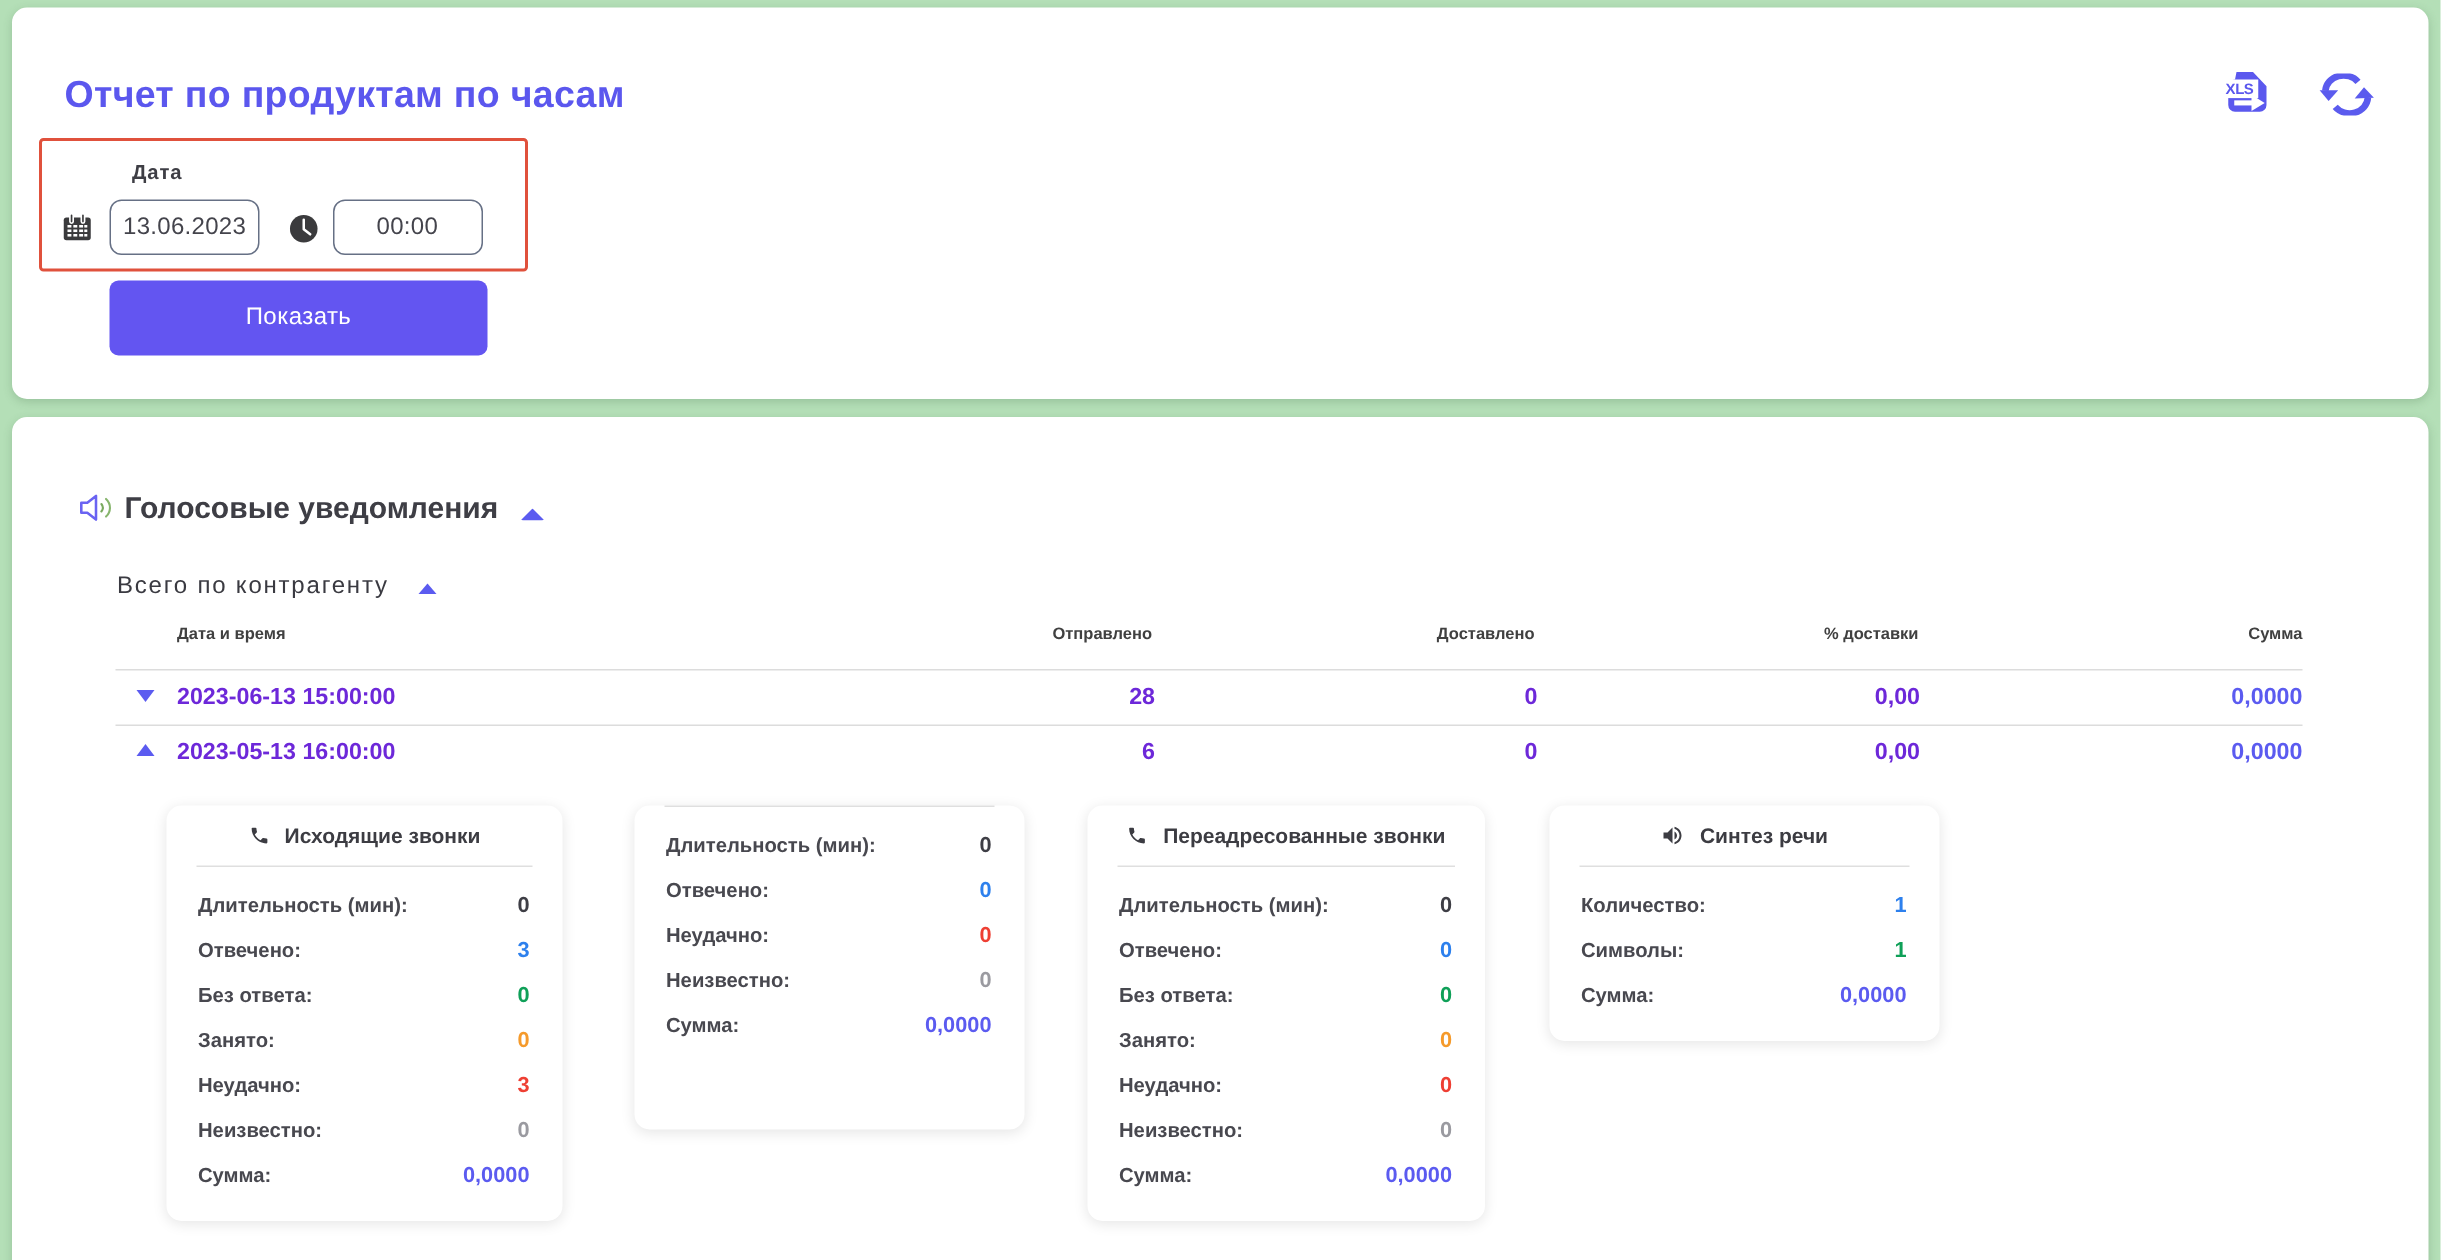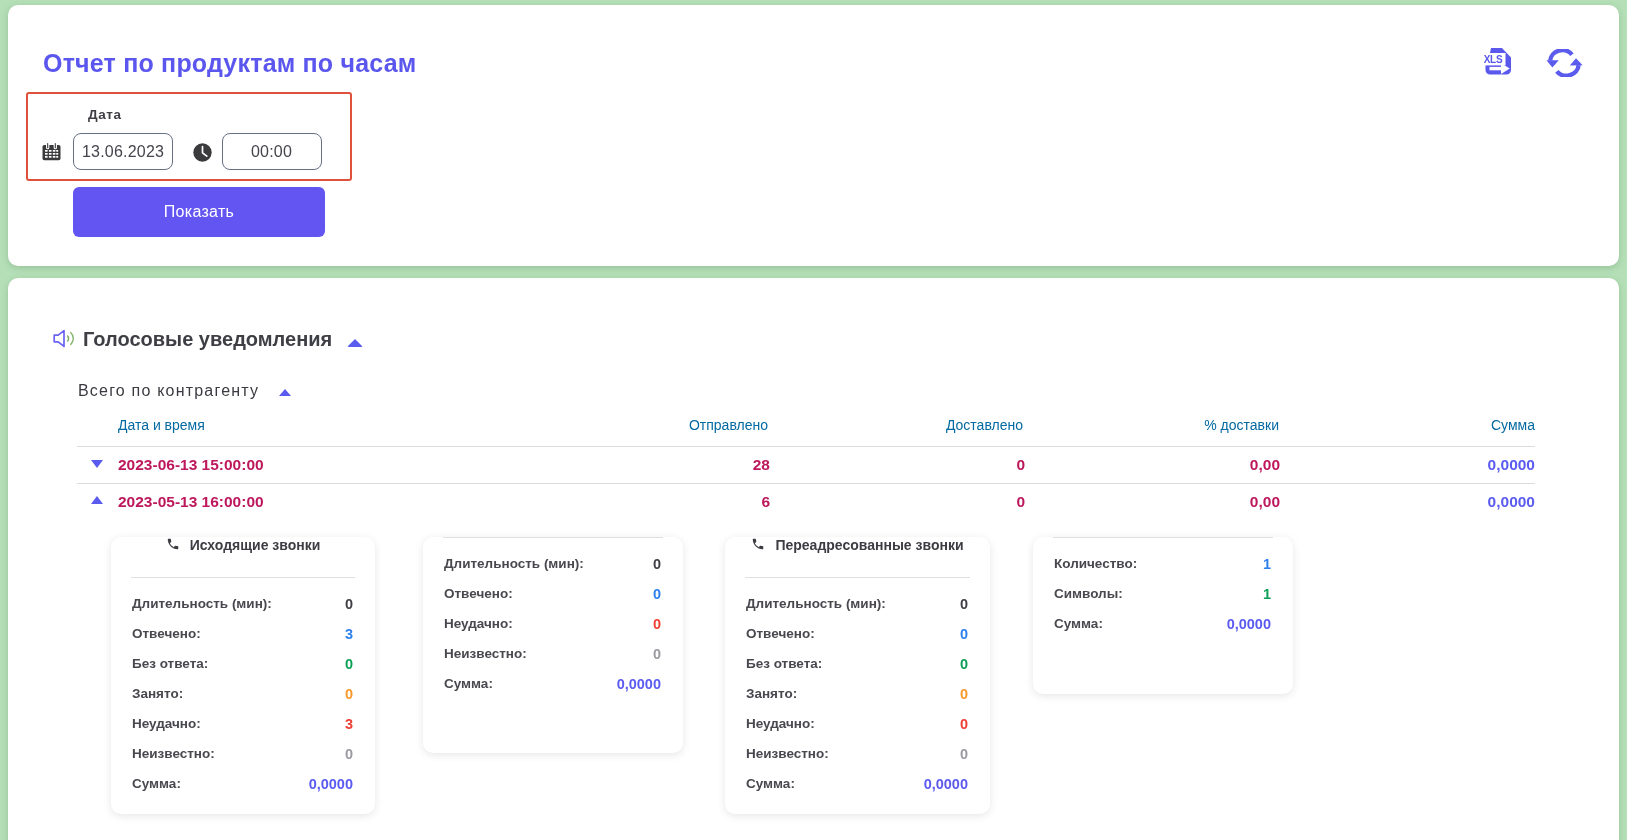--- a/index.html
+++ b/index.html
@@ -15,30 +15,30 @@
   .lbl-data { position:absolute; left:88px; top:107px; font-size:13.5px; font-weight:bold; color:#3e3e45; letter-spacing:0.6px; }
   .inp { position:absolute; height:37px; border:1px solid #667085; border-radius:8px; font-family:"Liberation Sans", sans-serif; font-size:16px; color:#44444c; background:#ffffff; padding-left:8px; letter-spacing:0.2px; }
   .inp-date { left:73px; top:133px; width:100px; }
   .inp-time { left:222px; top:133px; width:100px; padding-left:28px; }
   .btn { position:absolute; left:73px; top:187px; width:252px; height:50px; background:#6355f1; border:none; border-radius:6px; color:#fff; font-size:16px; font-family:"Liberation Sans", sans-serif; letter-spacing:0.3px; }
   .h2 { position:absolute; left:83px; top:328px; font-size:20px; font-weight:bold; color:#3e3e45; letter-spacing:0px; }
   .tri { width:0; height:0; position:absolute; }
   .tri-up-big { left:347px; top:339px; border-left:8px solid transparent; border-right:8px solid transparent; border-bottom:8px solid #5b5bf0; border-radius:2px; }
   .sub { position:absolute; left:78px; top:382px; font-size:16px; color:#3a3a41; letter-spacing:1.2px; }
   .tri-up-sm { left:279px; top:389px; border-left:6px solid transparent; border-right:6px solid transparent; border-bottom:7px solid #5b5bf0; }
-  .thead { position:absolute; top:141px; font-size:14px; font-weight:normal; color:#0369a1; }
-  .trow { position:absolute; font-size:15.5px; font-weight:bold; color:#be185d; }
+  .thead { position:absolute; top:141px; font-size:11px; font-weight:bold; color:#404040; }
+  .trow { position:absolute; font-size:15.5px; font-weight:bold; color:#6d28d9; }
   .num { text-align:right; }
   .hline { position:absolute; left:77px; width:1458px; height:1px; background:#dcdcdc; }
   .tri-down-r { border-left:6px solid transparent; border-right:6px solid transparent; border-top:8px solid #5b5bf0; }
   .tri-up-r { border-left:6px solid transparent; border-right:6px solid transparent; border-bottom:8px solid #5b5bf0; }
   .sum { color:#5b5bf0; }
 
   .scard { position:absolute; background:#fff; border-radius:10px; box-shadow:0 2px 9px rgba(0,0,0,0.10); }
-  .scard .hd { height:40px; display:flex; justify-content:center; font-size:14px; font-weight:bold; color:#3c3c42; }
+  .scard .hd { height:40px; display:flex; align-items:center; justify-content:center; font-size:14px; font-weight:bold; color:#3c3c42; }
   .scard .hd svg { margin-right:10px; }
   .scard .dv { height:1px; background:#dfdfdf; margin:0 20px; }
   .scard .rows { padding:11px 22px 0 21px; }
   .scard .r { height:30px; line-height:30px; display:flex; justify-content:space-between; font-size:13.5px; }
   .scard .r .l { font-weight:bold; color:#48484f; }
   .scard .r .v { font-weight:bold; color:#3e3e45; font-size:14.5px; }
   .blue { color:#2d80ed !important; }
   .green { color:#0fa058 !important; }
   .orange { color:#f59a2b !important; }
   .red { color:#ee3f33 !important; }
@@ -228,20 +228,23 @@
         <span class="v gray">0</span>
       </div>
       <div class="r">
         <span class="l">Сумма:</span>
         <span class="v purple">0,0000</span>
       </div>
     </div>
   </div>
 
   <div class="scard" style="left:1033px; top:537px; width:260px; height:157px;">
+    <div class="hd"><svg width="16" height="16" viewBox="0 0 24 24">
+        <path fill="#3c3c42" d="M3 9v6h4l5 5V4L7 9H3zm13.5 3c0-1.77-1.02-3.29-2.5-4.03v8.05c1.48-.73 2.5-2.25 2.5-4.02zM14 3.23v2.06c2.89.86 5 3.54 5 6.71s-2.11 5.85-5 6.71v2.06c4.01-.91 7-4.49 7-8.77s-2.99-7.86-7-8.77z"></path>
+      </svg>Синтез речи</div>
     <div class="dv"></div>
     <div class="rows">
       <div class="r">
         <span class="l">Количество:</span>
         <span class="v blue">1</span>
       </div>
       <div class="r">
         <span class="l">Символы:</span>
         <span class="v green">1</span>
       </div>

